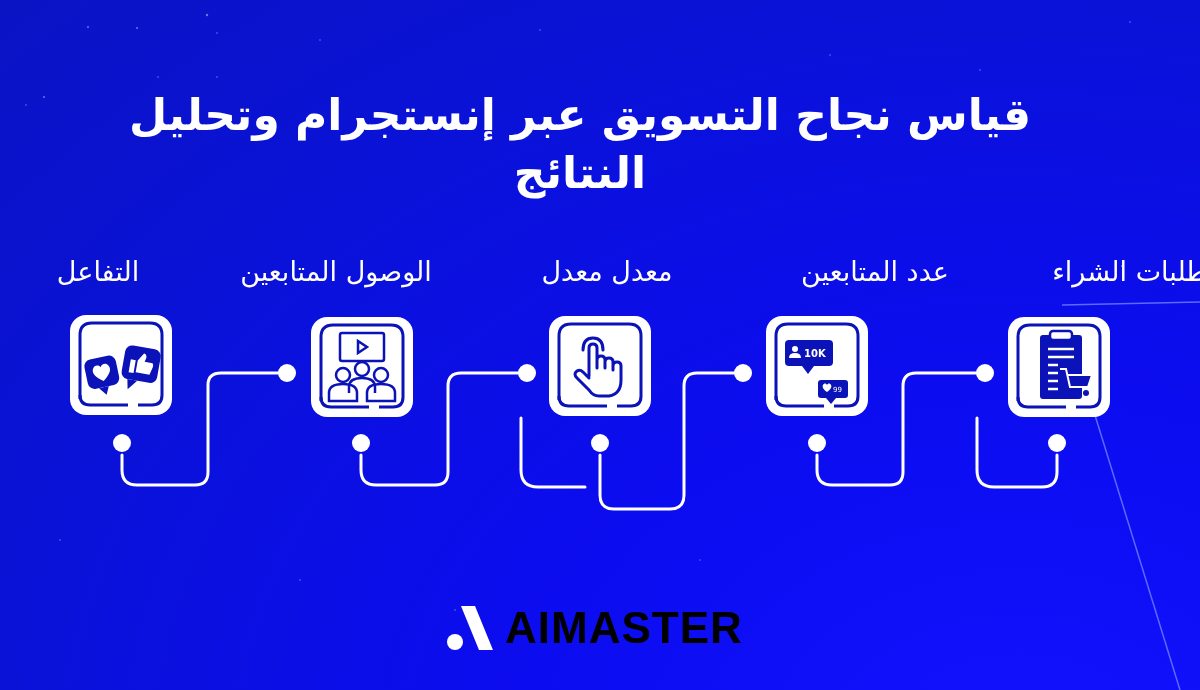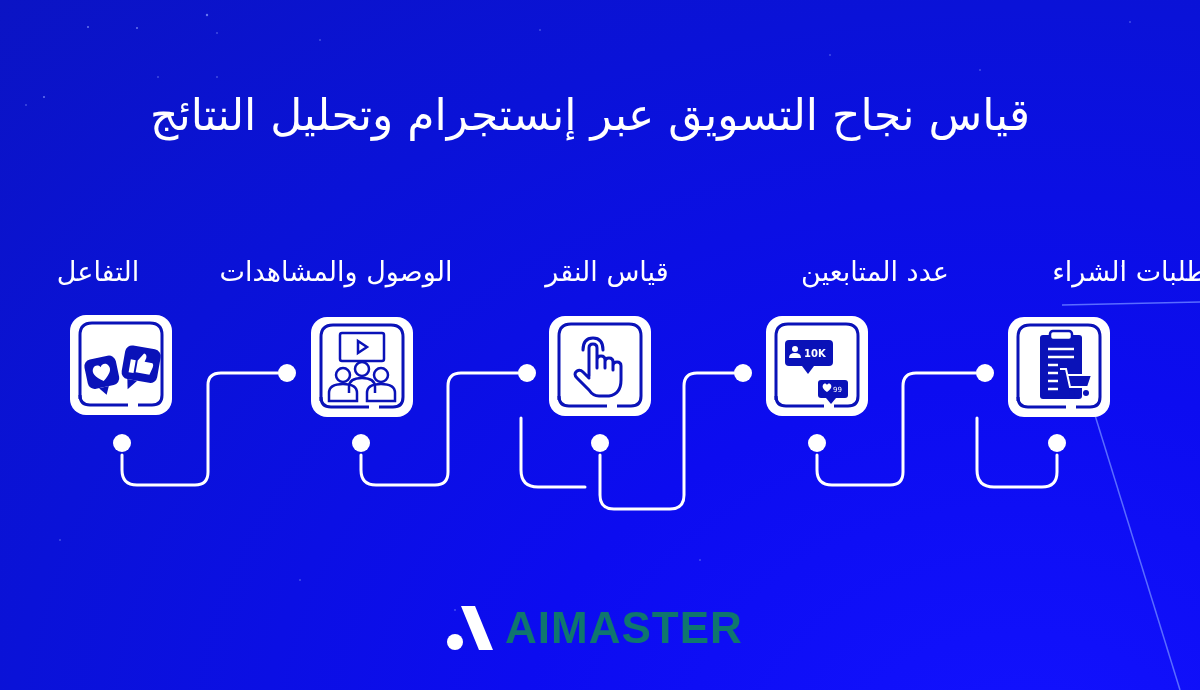--- a/index.html
+++ b/index.html
@@ -3,38 +3,38 @@
 <meta charset="utf-8">
 <style>
   html, body { margin:0; padding:0; }
   body {
     width:1200px; height:690px; overflow:hidden; position:relative;
     background: radial-gradient(ellipse at 85% 110%, #1212ff 0%, #0c0cf0 35%, #0a12d8 70%, #0b14c4 100%);
     font-family: "DejaVu Sans", sans-serif;
   }
   .stars { position:absolute; inset:0; pointer-events:none; }
   .title {
-    position:absolute; top:86px; left:110px; width:960px;
+    position:absolute; top:86px; left:100px; width:960px;
     text-align:center; direction:rtl;
-    color:#ffffff; font-weight:normal; font-size:44px; line-height:58px;
+    color:#ffffff; font-weight:bold; font-size:44px; line-height:58px;
     font-family: "DejaVu Sans", sans-serif;
   }
   .label {
     position:absolute; top:252px; direction:rtl;
     color:#ffffff; font-size:27px; line-height:40px; white-space:nowrap;
     transform:translateX(-50%); text-align:left;
     font-family: "DejaVu Sans", sans-serif;
   }
   svg.diagram { position:absolute; left:0; top:0; }
   .logo {
     position:absolute; left:445px; top:598px; height:60px;
     display:flex; align-items:center; gap:10px;
   }
   .logo-text {
-    color:#0f766e; font-weight:bold; font-size:44px; letter-spacing:1px;
+    color:#000000; font-weight:bold; font-size:44px; letter-spacing:1px;
     font-family: "Liberation Sans", sans-serif;
     text-align: right;
   }
 </style>
 </head>
 <body>
 
 <svg class="stars" width="1200" height="690">
   <g fill="#8fa0ff" opacity="0.7">
     <circle cx="88" cy="27" r="1"></circle>
@@ -55,22 +55,22 @@
     <circle cx="1122" cy="266" r="1"></circle>
       <circle cx="700" cy="560" r="0.8"></circle>
       <circle cx="300" cy="580" r="0.8"></circle>
   </g>
 </svg>
 
 <div class="title">قياس نجاح التسويق عبر إنستجرام وتحليل النتائج</div>
 
 <div class="label" style="left:1130px;">طلبات الشراء</div>
 <div class="label" style="left:834px;margin-left:41px;">عدد المتابعين</div>
-<div class="label" style="left:607px;">قياس النقر</div>
-<div class="label" style="left:336px;">الوصول والمشاهدات</div>
+<div class="label" style="left:607px;">معدل معدل</div>
+<div class="label" style="left:336px;">الوصول المتابعين</div>
 <div class="label" style="left:98px;">التفاعل</div>
 
 <svg class="diagram" width="1200" height="690" viewBox="0 0 1200 690">
 
   <path d="M1062 305 L1200 302" stroke="#5a6cff" stroke-width="1.5" fill="none"></path>
   <path d="M1094 412 L1180 690" stroke="#5a6cff" stroke-width="1.5" fill="none"></path>
 
   <g stroke="#ffffff" stroke-width="3" fill="none" stroke-linecap="round">
 
     <path d="M122 455 L122 470 Q122 485 137 485 L195 485 Q208 485 208 472 L208 385 Q208 373 221 373 L278 373"></path>

